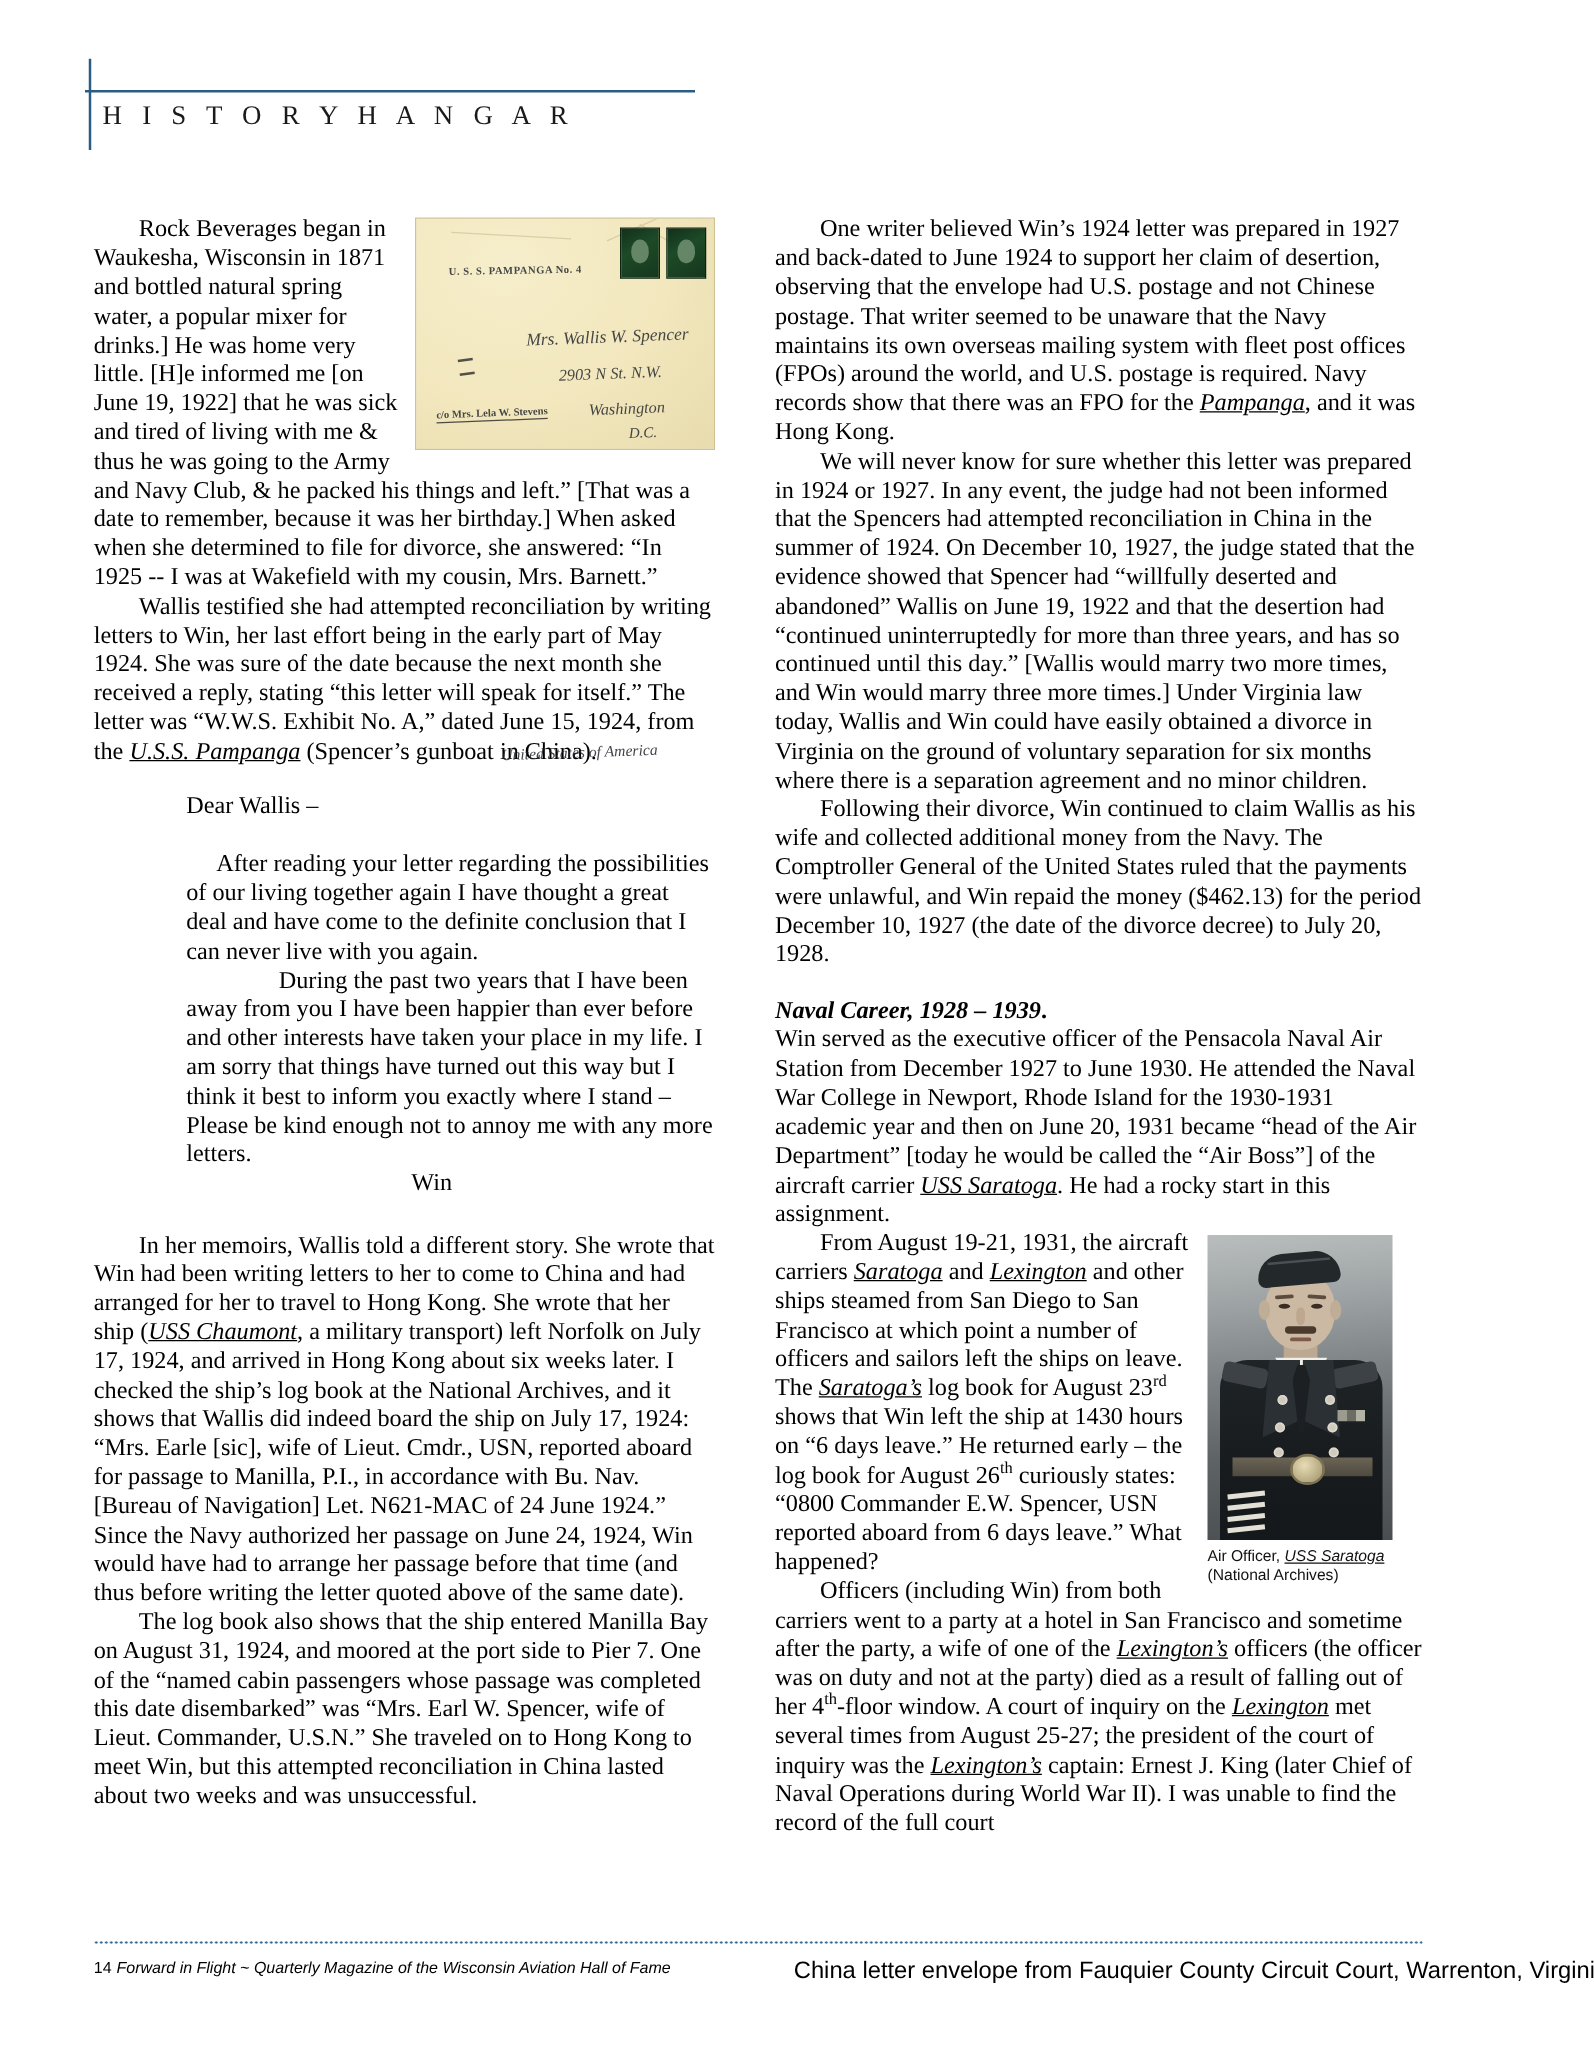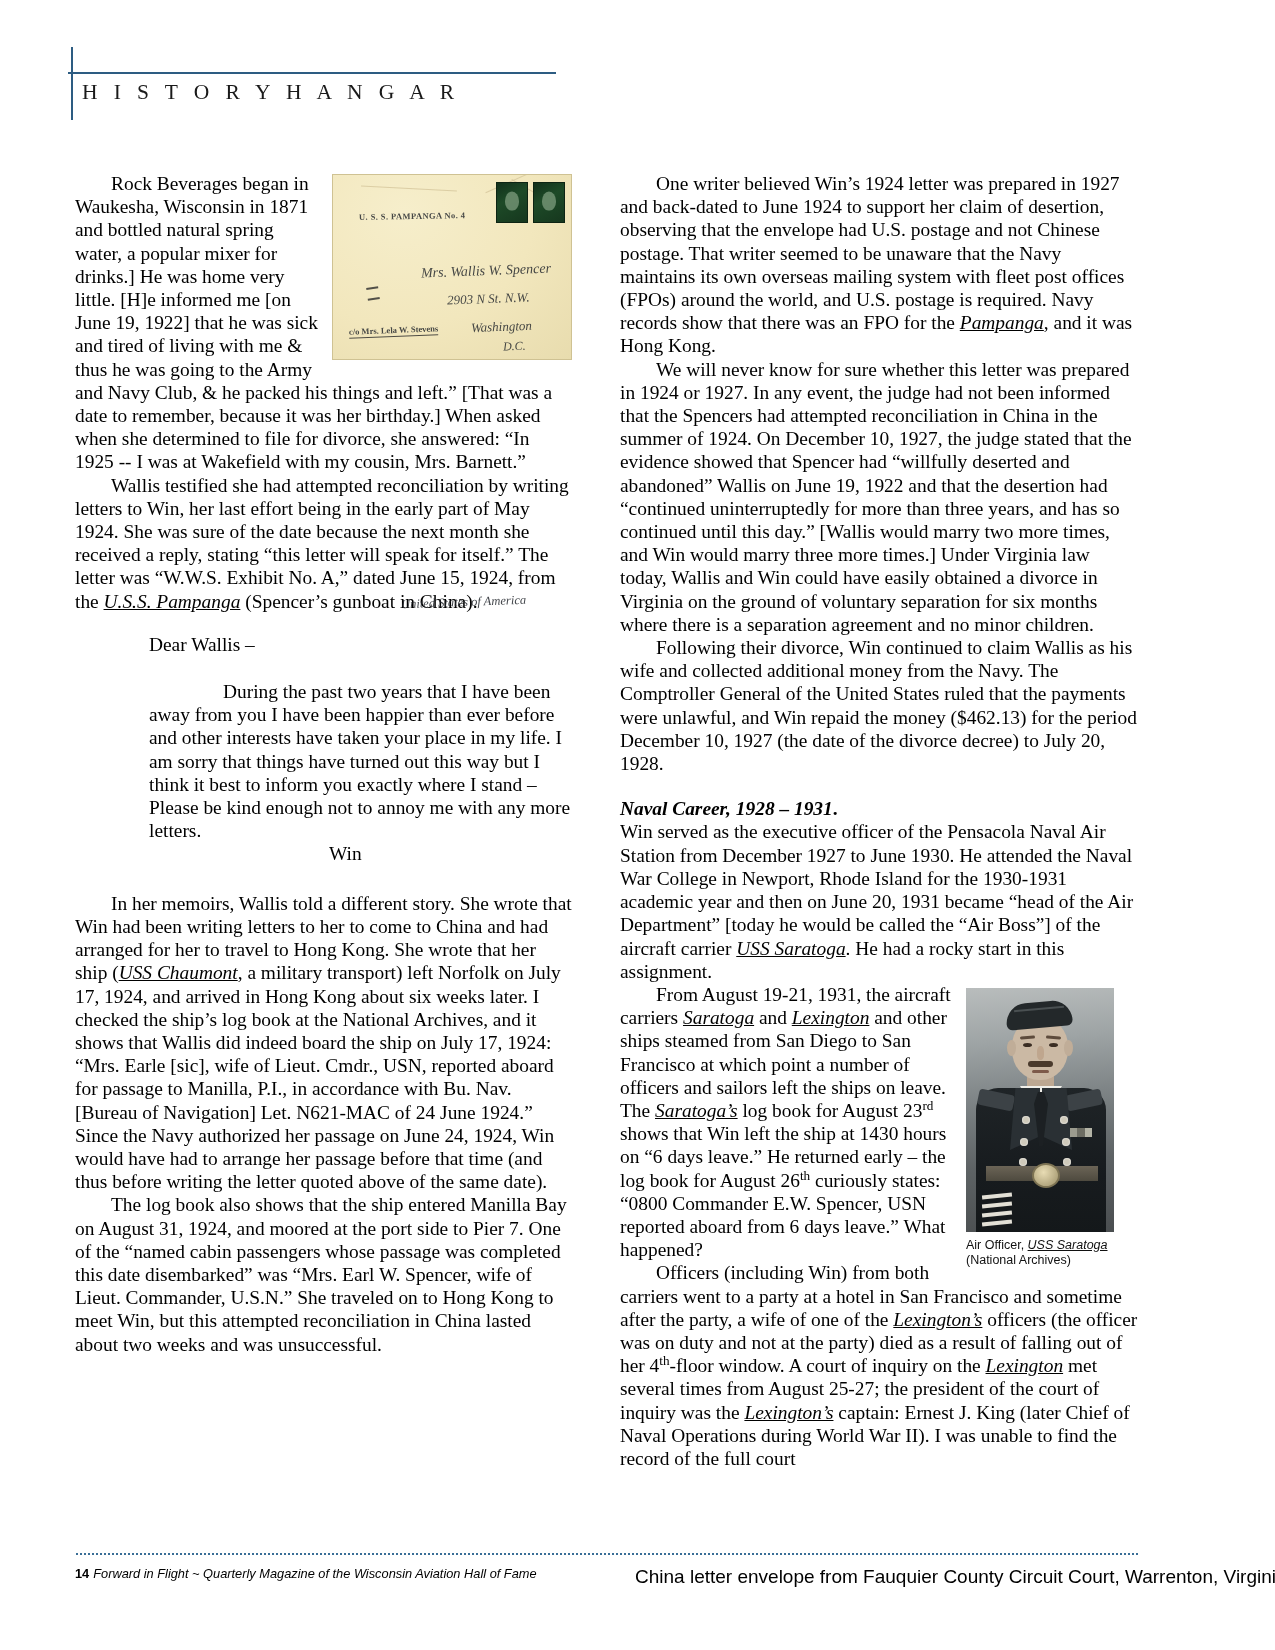--- a/index.html
+++ b/index.html
@@ -327,21 +327,21 @@
     width: 1063px;
     display: flex;
     align-items: baseline;
   }
   #footer-left {
     font-family: "Liberation Sans", sans-serif;
     font-size: 12.8px;
     white-space: nowrap;
   }
   #footer-page {
-    font-weight: bold;
+    font-weight: normal;
     font-style: normal;
     text-align: center;
   }
   #footer-pub {
     font-style: italic;
     padding-left: 4px;
   }
   #footer-right {
     position: absolute;
     left: 560px;
@@ -377,40 +377,41 @@
       <div id="env-tick"></div>
     </div>
   </figure>
 
   <p class="para">Rock Beverages began in Waukesha, Wisconsin in 1871 and bottled natural spring water, a popular mixer for drinks.] He was home very little. [H]e informed me [on June 19, 1922] that he was sick and tired of living with me &amp; thus he was going to the Army and Navy Club, &amp; he packed his things and left.” [That was a date to remember, because it was her birthday.] When asked when she determined to file for divorce, she answered: “In 1925 -- I was at Wakefield with my cousin, Mrs. Barnett.”</p>
 
   <p class="para"><span>Wallis testified she had attempted reconciliation by writing letters to Win, her last effort being in the early part of May 1924. She was sure of the date because the next month she received a reply, stating “this letter will speak for itself.” The letter was “W.W.S. Exhibit No. A,” dated June 15, 1924, from the </span><em class="ital">U.S.S. Pampanga</em><span> (Spencer’s gunboat in China).</span></p>
 
   <div class="letter-block">
     <p class="letter-salutation">Dear Wallis –</p>
+    <p class="letter-body">After reading your letter regarding the possibilities of our living together again I have thought a great deal and have come to the definite conclusion that I can never live with you again.</p>
     <p class="letter-body2">During the past two years that I have been away from you I have been happier than ever before and other interests have taken your place in my life. I am sorry that things have turned out this way but I think it best to inform you exactly where I stand – Please be kind enough not to annoy me with any more letters.</p>
     <p class="letter-sign">Win</p>
   </div>
 
   <p class="para"><span>In her memoirs, Wallis told a different story. She wrote that Win had been writing letters to her to come to China and had arranged for her to travel to Hong Kong. She wrote that her ship (</span><em class="ital">USS Chaumont</em><span>, a military transport) left Norfolk on July 17, 1924, and arrived in Hong Kong about six weeks later.  I checked the ship’s log book at the National Archives, and it shows that Wallis did indeed board the ship on July 17, 1924: “Mrs. Earle [sic], wife of Lieut. Cmdr., USN, reported aboard for passage to Manilla, P.I., in accordance with Bu. Nav. [Bureau of Navigation] Let. N621-MAC of 24 June 1924.” Since the Navy authorized her passage on June 24, 1924, Win would have had to arrange her passage before that time (and thus before writing the letter quoted above of the same date).</span></p>
 
   <p class="para">The log book also shows that the ship entered Manilla Bay on August 31, 1924, and moored at the port side to Pier 7. One of the “named cabin passengers whose passage was completed this date disembarked” was “Mrs. Earl W. Spencer, wife of Lieut. Commander, U.S.N.” She traveled on to Hong Kong to meet Win, but this attempted reconciliation in China lasted about two weeks and was unsuccessful.</p>
 </div>
 
 <div id="env-country-line">United States of America</div>
 
 <div id="col-right">
 
   <p class="para"><span>One writer believed Win’s 1924 letter was prepared in 1927 and back-dated to June 1924 to support her claim of desertion, observing that the envelope had U.S. postage and not Chinese postage. That writer seemed to be unaware that the Navy maintains its own overseas mailing system with fleet post offices (FPOs) around the world, and U.S. postage is required. Navy records show that there was an FPO for the </span><em class="ital">Pampanga</em><span>, and it was Hong Kong.</span></p>
 
   <p class="para">We will never know for sure whether this letter was prepared in 1924 or 1927. In any event, the judge had not been informed that the Spencers had attempted reconciliation in China in the summer of 1924. On December 10, 1927, the judge stated that the evidence showed that Spencer had “willfully deserted and abandoned” Wallis on June 19, 1922 and that the desertion had “continued uninterruptedly for more than three years, and has so continued until this day.” [Wallis would marry two more times, and Win would marry three more times.] Under Virginia law today, Wallis and Win could have easily obtained a divorce in Virginia on the ground of voluntary separation for six months where there is a separation agreement and no minor children.</p>
 
   <p class="para">Following their divorce, Win continued to claim Wallis as his wife and collected additional money from the Navy. The Comptroller General of the United States ruled that the payments were unlawful, and Win repaid the money ($462.13) for the period December 10, 1927 (the date of the divorce decree) to July 20, 1928.</p>
 
-  <p class="subhead"><span>Naval Career, 1928 – 1931</span><span class="dot">.</span></p>
+  <p class="subhead"><span>Naval Career, 1928 – 1939</span><span class="dot">.</span></p>
 
   <p class="para noindent"><span>Win served as the executive officer of the Pensacola Naval Air Station from December 1927 to June 1930. He attended the Naval War College in Newport, Rhode Island for the 1930-1931 academic year and then on June 20, 1931 became “head of the Air Department” [today he would be called the “Air Boss”] of the aircraft carrier </span><em class="ital">USS Saratoga</em><span>. He had a rocky start in this assignment.</span></p>
 
   <figure id="photo-figure">
     <div id="officer-photo">
       <div class="ph" id="ph-body"></div>
       <div class="ph" id="ph-epaulette-l"></div>
       <div class="ph" id="ph-epaulette-r"></div>
       <div class="ph" id="ph-neck"></div>
       <div class="ph" id="ph-collar"></div>

